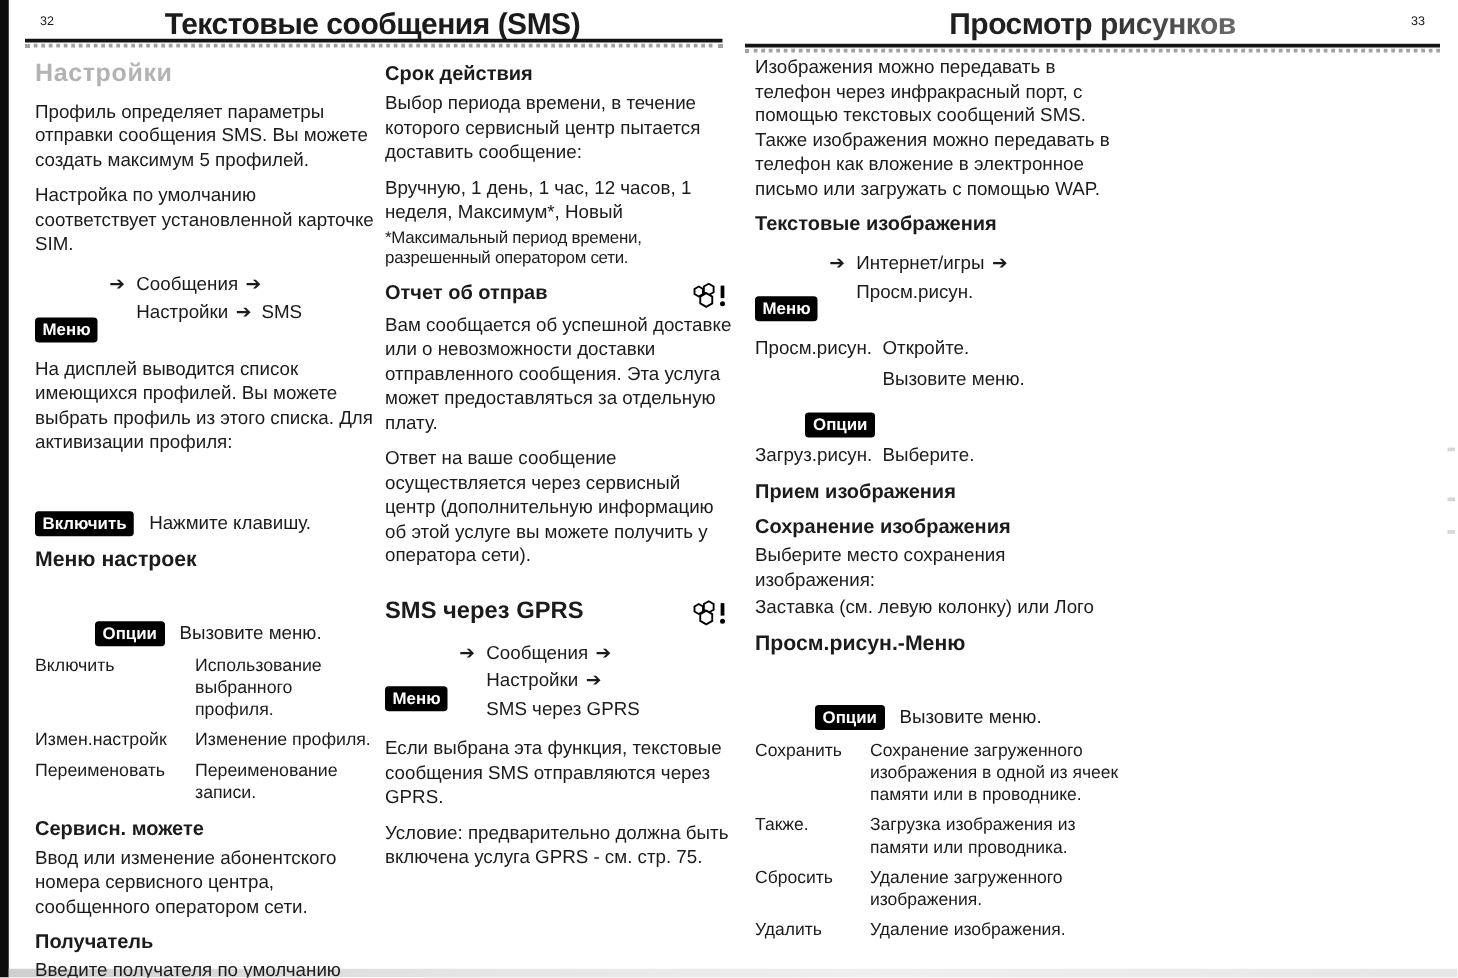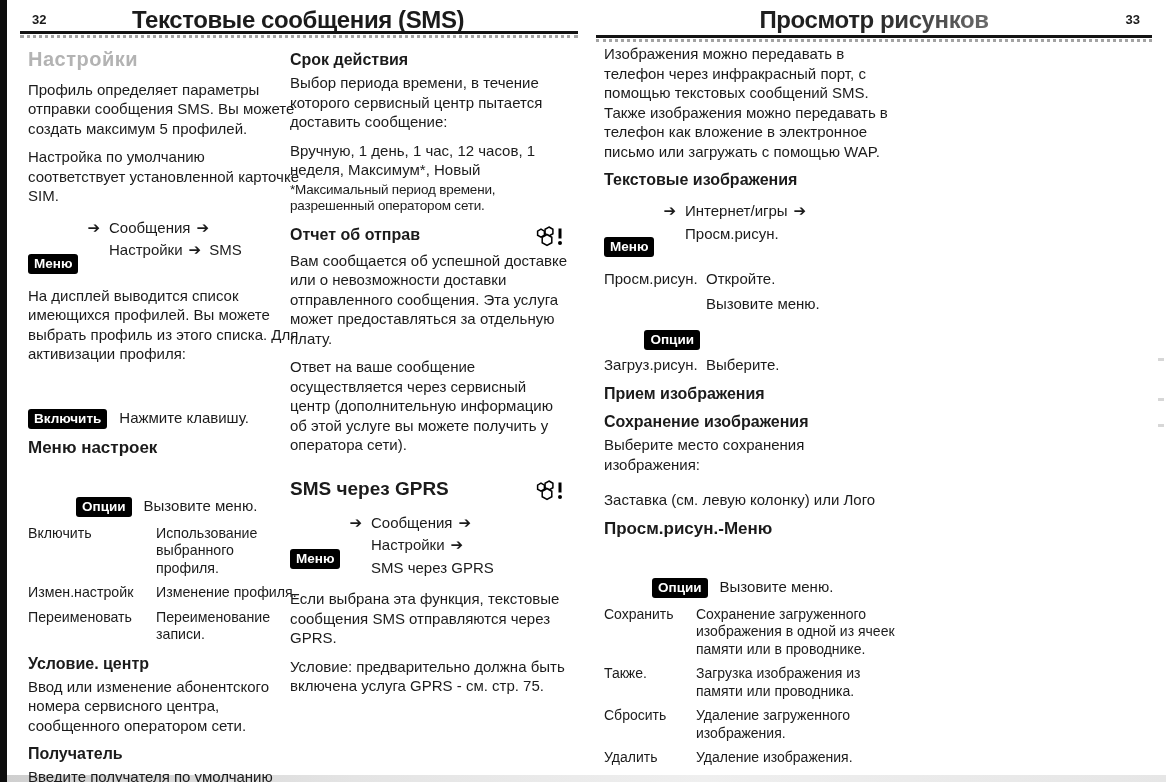--- a/index.html
+++ b/index.html
@@ -12,35 +12,35 @@
   
   .scan-left-bar{position:absolute;left:0;top:0;width:7px;height:782px;background:#0d0d0d;}
   .scan-bottom-band{position:absolute;left:7px;right:0;bottom:0;height:7px;
     background:linear-gradient(90deg,#cfcfcf 0%,#e4e4e4 30%,#efefef 60%,#e6e6e6 100%);}
   .scan-right-mark{position:absolute;right:2px;width:6px;height:3px;background:#d7d7d7;}
 
   
   .page-head{position:absolute;top:6px;height:30px;}
   .page-head.left{left:20px;width:556px;}
   .page-head.right{left:596px;width:556px;}
-  .page-num{position:absolute;top:6px;font-size:13px;font-weight:bold;}
+  .page-num{position:absolute;top:6px;font-size:10px;font-weight:normal;}
   .page-title{display:block;text-align:center;font-size:24px;font-weight:bold;letter-spacing:-0.4px;}
   .page-title.faded-title{
     background:linear-gradient(90deg,#1a1a1a 0%,#222 48%,#6f6f6f 72%,#b9b9b9 92%,#cfcfcf 100%);
     -webkit-background-clip:text;background-clip:text;color:transparent;
   }
   .head-rule{position:absolute;top:31px;height:3px;background:#141414;}
   .head-rule.left{left:20px;width:558px;}
   .head-rule.right{left:596px;width:556px;top:35px;}
   .head-rule::after{content:"";position:absolute;left:0;right:0;top:4px;border-top:3px dotted #a3a3a3;}
 
   
   .col{position:absolute;font-size:15px;line-height:19.5px;}
   .col1{left:28px;top:50px;width:272px;}
-  .col2{left:290px;top:46px;width:278px;}
+  .col2{left:308px;top:46px;width:278px;}
   .col3{left:604px;top:44px;width:300px;}
 
   .para{margin:0 0 9px 0;}
   .h3{font-size:16px;font-weight:bold;margin:9px 0 4px 0;line-height:19px;}
   .h3.with-icon{display:flex;justify-content:space-between;align-items:flex-start;gap:32px;}
   .h2{font-size:19px;font-weight:bold;margin:24px 0 8px 0;display:flex;justify-content:space-between;align-items:flex-start;}
   .faded-h{font-size:20px;font-weight:bold;color:#b3b3b3;margin:0 0 10px 0;letter-spacing:0.5px;}
 
   .badge{display:inline-block;background:#000;color:#fff;font-weight:bold;
     font-size:13.5px;line-height:17px;padding:1px 6px 2px 6px;border-radius:3px;white-space:nowrap;margin-top:36px;}
@@ -121,21 +121,21 @@
 
   <div class="deftable t1">
     <span class="term">Включить</span>
     <span class="desc">Использование выбранного профиля.</span>
     <span class="term">Измен.настройк</span>
     <span class="desc">Изменение профиля.</span>
     <span class="term">Переименовать</span>
     <span class="desc">Переименование записи.</span>
   </div>
 
-  <div class="h3">Условие. центр</div>
+  <div class="h3">Сервисн. можете</div>
   <p class="para">Ввод или изменение абонентского номера сервисного центра, сообщенного оператором сети.</p>
 
   <div class="h3">Получатель</div>
   <p class="para">Введите получателя по умолчанию для этого профиля.</p>
 
   <div class="h3">Тип сообщения</div>
   <div class="deftable t2">
     <span class="term">Вручную</span>
     <span class="desc">Запрос на ввод типа сообщения выводится для каждого сообщения.</span>
 
@@ -206,21 +206,21 @@
     <span class="desc">Откройте.</span>
     <span class="badge">Опции</span>
     <span class="desc">Вызовите меню.</span>
     <span class="term">Загруз.рисун.</span>
     <span class="desc">Выберите.</span>
   </div>
 
   <div class="h3">Прием изображения</div>
 
   <div class="h3">Сохранение изображения</div>
-  <p class="para" style="margin-bottom:16px">Выберите место сохранения изображения:</p>
+  <p class="para" style="margin-bottom:2px">Выберите место сохранения изображения:</p>
   <p class="para">Заставка (см. левую колонку) или Лого</p>
 
   <div class="h3" style="font-size:17px">Просм.рисун.-Меню</div>
 
   <div class="badge-line indent1">
     <span class="badge">Опции</span>
     <span>Вызовите меню.</span>
   </div>
 
   <div class="deftable t3">

